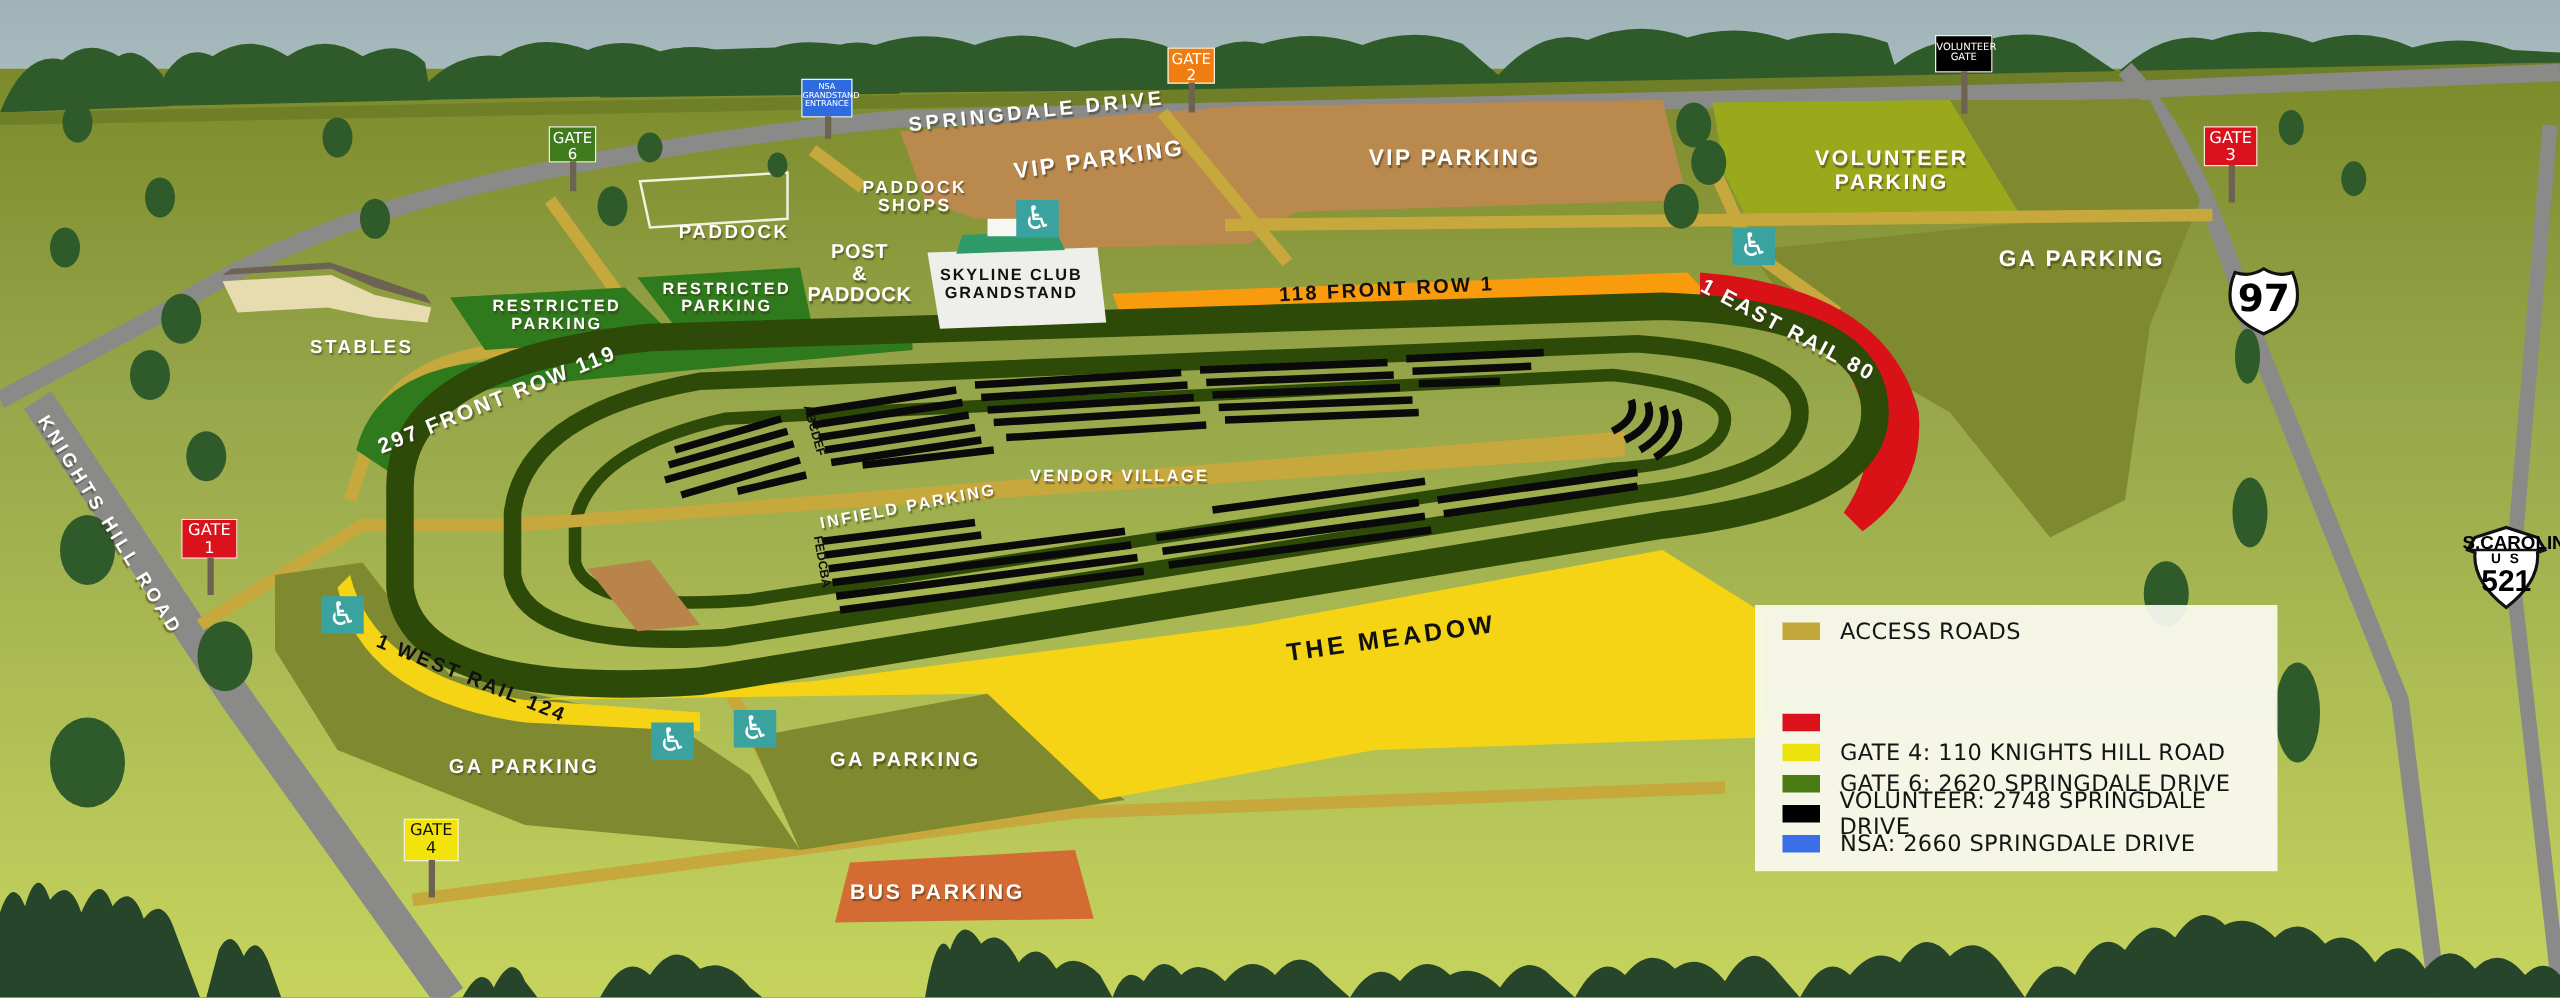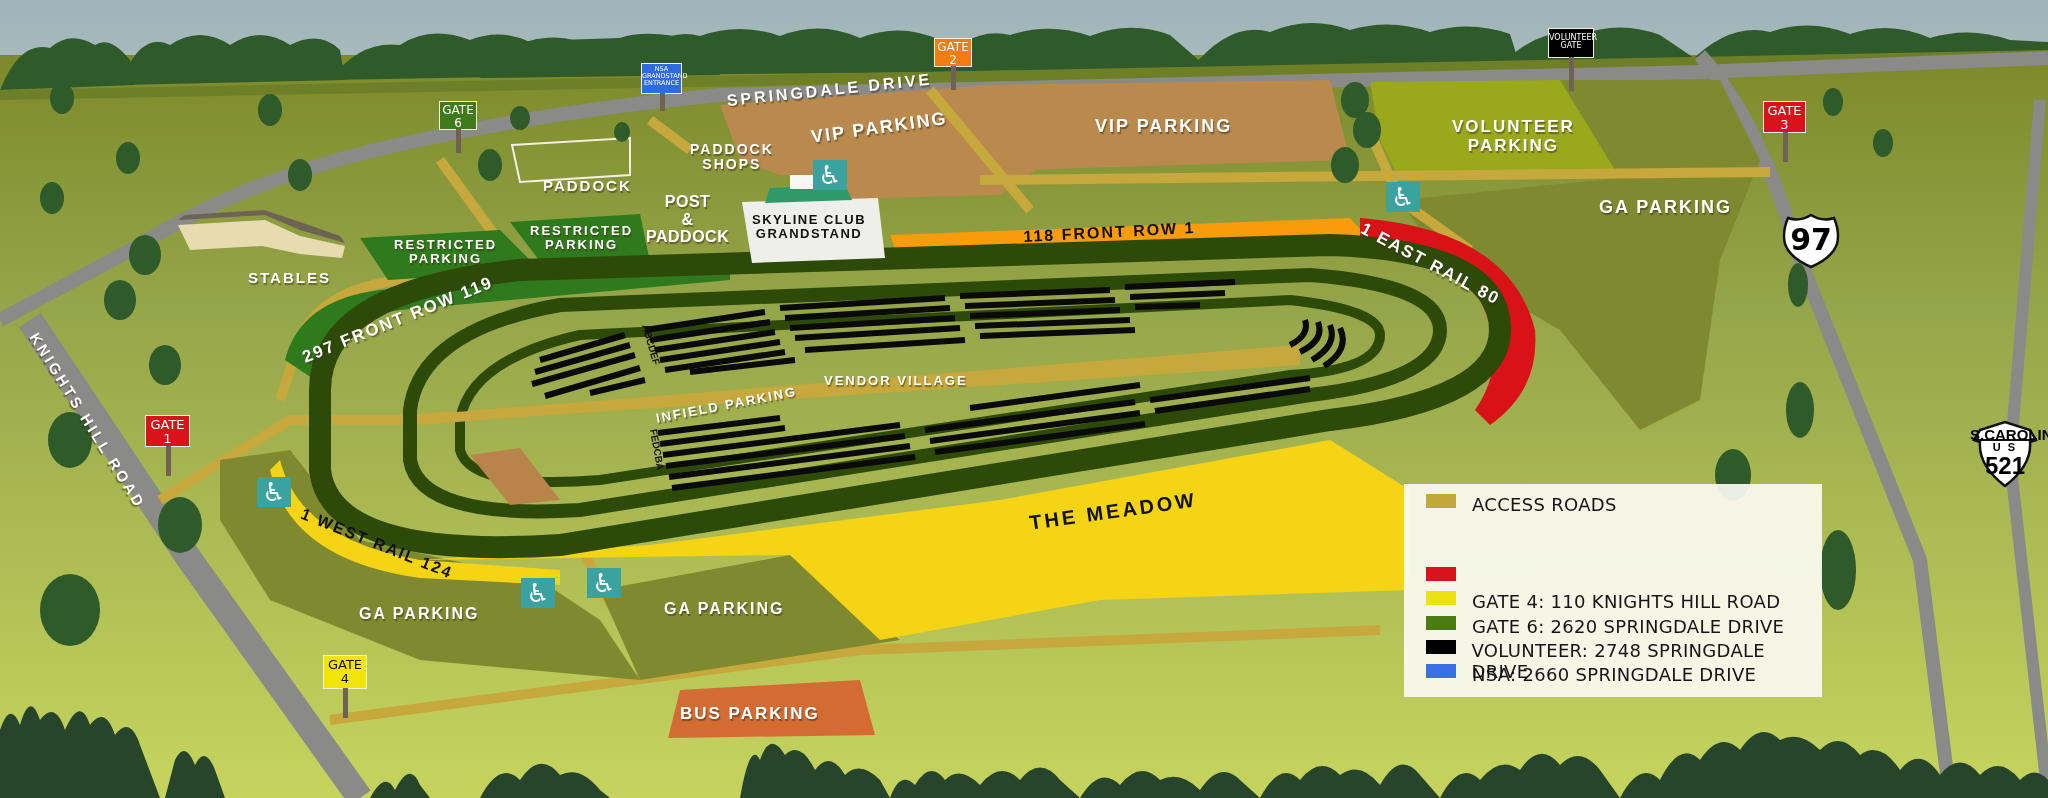--- a/index.html
+++ b/index.html
@@ -4,21 +4,21 @@
 <style>
   html, body { margin:0; padding:0; }
   body { width:2048px; height:798px; overflow:hidden; background:#9aab4f; font-family:"Liberation Sans", sans-serif; }
   #map { position:relative; width:2048px; height:798px; overflow:hidden; }
   svg.base { position:absolute; left:0; top:0; }
   .lbl { position:absolute; color:#fff; font-weight:bold; letter-spacing:2px; text-shadow:1px 2px 1px rgba(60,50,20,0.55); white-space:nowrap; transform-origin:left top; line-height:1.1; text-align:center; }
   .lbl.dark { color:#111; text-shadow:none; }
   .sign { position:absolute; font-family:"DejaVu Sans", sans-serif; text-align:center; line-height:1.05; border:1.5px solid #f4f0d8; box-sizing:border-box; }
   .sign .post { position:absolute; left:50%; width:5px; margin-left:-2px; background:#6e6252; top:100%; }
   .legend { position:absolute; left:1404px; top:484px; width:418px; height:213px; background:rgba(250,250,240,0.93); }
-  .legend .row { position:absolute; left:22px; height:22px; display:flex; align-items:flex-start; }
+  .legend .row { position:absolute; left:22px; height:22px; display:flex; align-items:center; }
   .legend .sw { width:30px; height:14px; margin-right:16px; }
   .legend .txt { font-size:18px; color:#151515; letter-spacing:0.3px; font-family:"DejaVu Sans", sans-serif; }
   .shield { position:absolute; }
   .ada { position:absolute; width:34px; height:30px; background:#3aa3a0; color:#fff; font-size:26px; line-height:30px; text-align:center; font-family:"DejaVu Sans", sans-serif; }
 </style>
 </head>
 <body>
 
 <div id="map">
 

